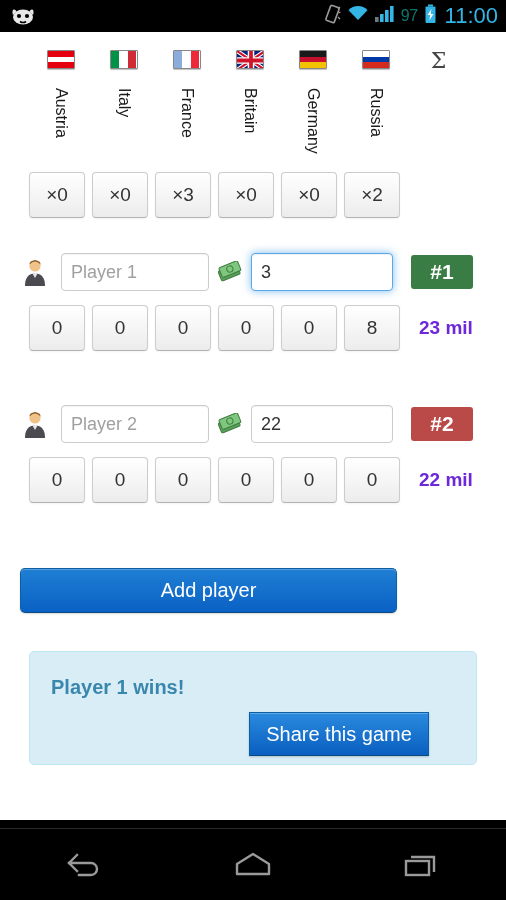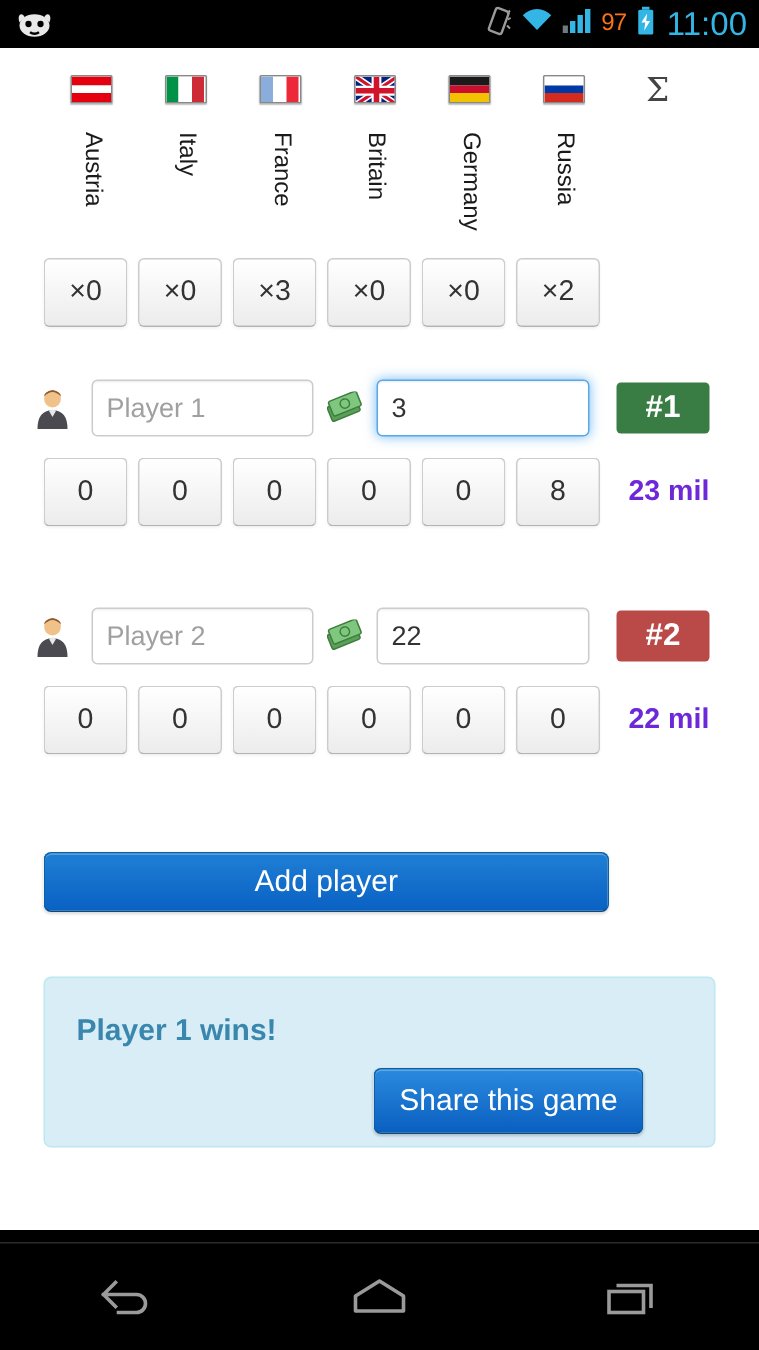--- a/index.html
+++ b/index.html
@@ -15,21 +15,21 @@
   .statusbar{
     position:absolute; top:0; left:0; width:506px; height:32px;
     background:#000000; color:#33b5e5;
     display:flex; align-items:center; padding:0 8px;
   }
   .cm-logo{ width:30px; height:20px; position:relative; }
   .statusbar-right{
     margin-left:auto; display:flex; align-items:center; gap:6px;
   }
   .sb-batt-num{
-    font-size:16px; color:#f97316; font-weight:400; letter-spacing:-0.5px;
+    font-size:16px; color:#0f766e; font-weight:400; letter-spacing:-0.5px;
   }
   .sb-clock{
     font-size:22px; color:#33b5e5; font-weight:400; letter-spacing:0px;
     margin-left:2px; line-height:1;
   }
 
   
   .content{
     position:absolute; top:32px; left:0; width:506px; height:796px;
     background:#fff; overflow:hidden;
@@ -124,22 +124,22 @@
     position:absolute; left:29px; top:52px;
     display:flex; align-items:center; gap:7px;
   }
   .total-label{
     margin-left:12px; font-size:19px; font-weight:bold; color:#6d28d9;
     font-family:"Liberation Sans", sans-serif; white-space:nowrap;
   }
 
   
   .add-player{
-    position:absolute; left:29px; top:536px;
-    width:377px; height:40px;
+    position:absolute; left:20px; top:536px;
+    width:377px; height:45px;
     border-radius:5px; border:1px solid #0b5fa5; border-bottom-color:#084a81;
     background:linear-gradient(to bottom,#1f7fd4 0%,#0a61c4 100%);
     color:#ffffff; font-size:20px;
     font-family:"Liberation Sans", sans-serif;
     display:flex; align-items:center; justify-content:center;
     box-shadow:inset 0 1px 0 rgba(255,255,255,.25), 0 1px 2px rgba(0,0,0,.15);
     cursor:pointer;
   }
 
   
@@ -149,21 +149,21 @@
     background:#d9edf7; border:1px solid #bce8f1; border-radius:5px;
   }
   .alert-text{
     position:absolute; left:21px; top:24px;
     font-size:20px; font-weight:bold; color:#3a87ad;
     font-family:"Liberation Sans", sans-serif;
   }
   .share-btn{
     position:absolute; left:219px; top:60px;
     width:180px; height:44px;
-    border-radius:5px; border:1px solid #0b5fa5; border-bottom-color:#084a81;
+    border-radius:0; border:1px solid #0b5fa5; border-bottom-color:#084a81;
     background:linear-gradient(to bottom,#2a8ade 0%,#0a5fc0 100%);
     color:#ffffff; font-size:20px;
     font-family:"Liberation Sans", sans-serif;
     display:flex; align-items:center; justify-content:center;
     box-shadow:inset 0 1px 0 rgba(255,255,255,.25), 0 1px 2px rgba(0,0,0,.2);
     cursor:pointer;
   }
 
   
   .navbar{

